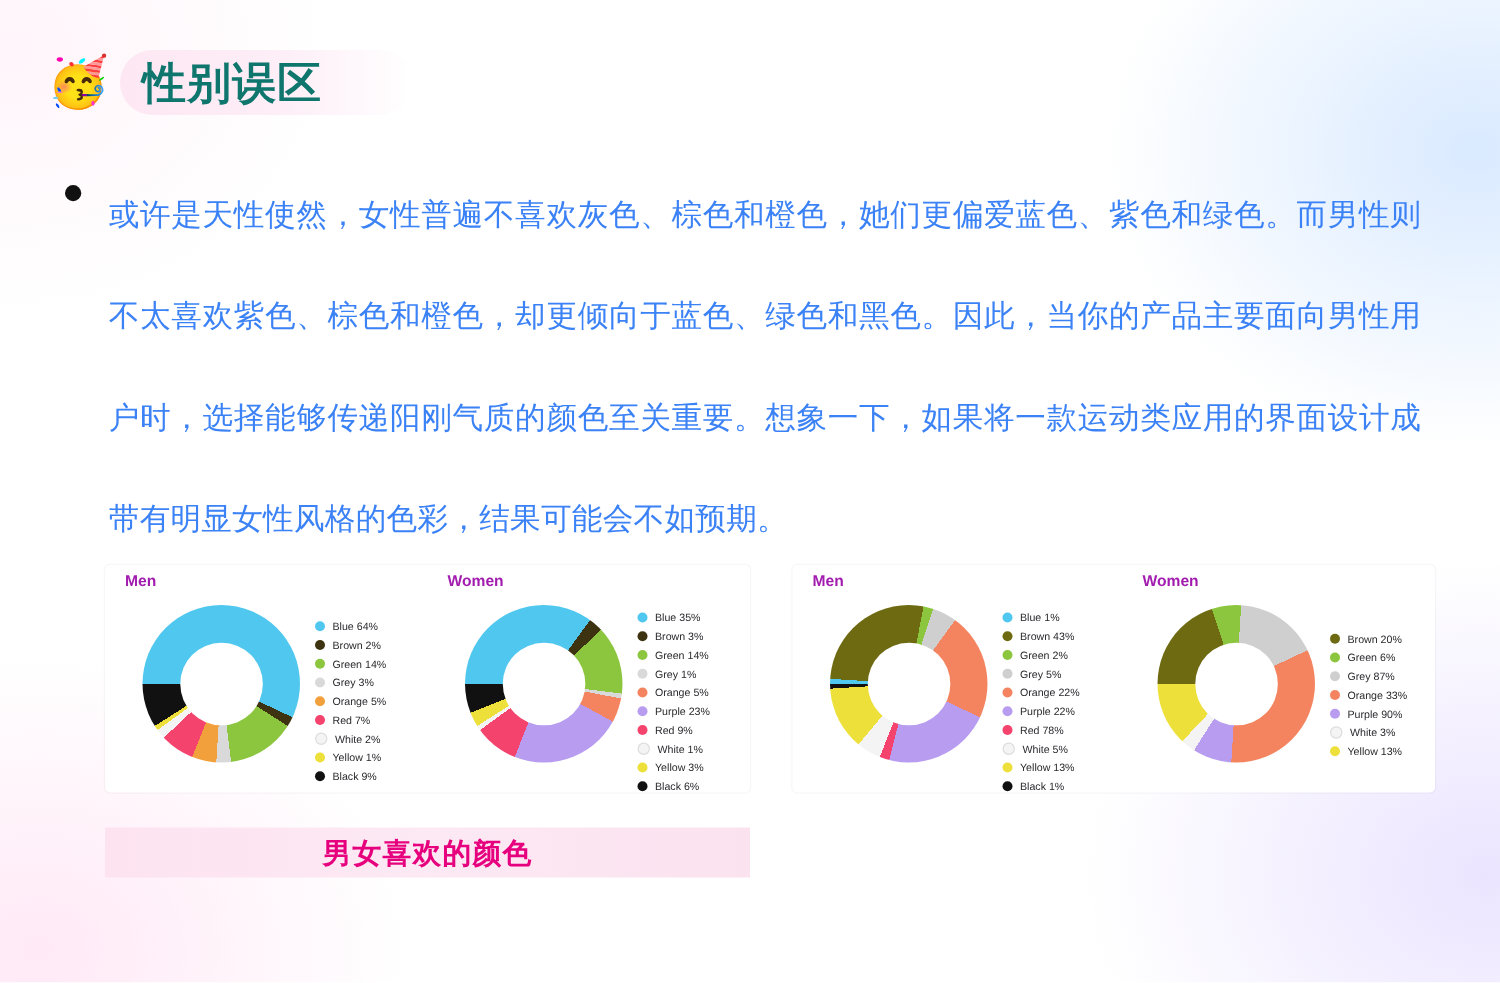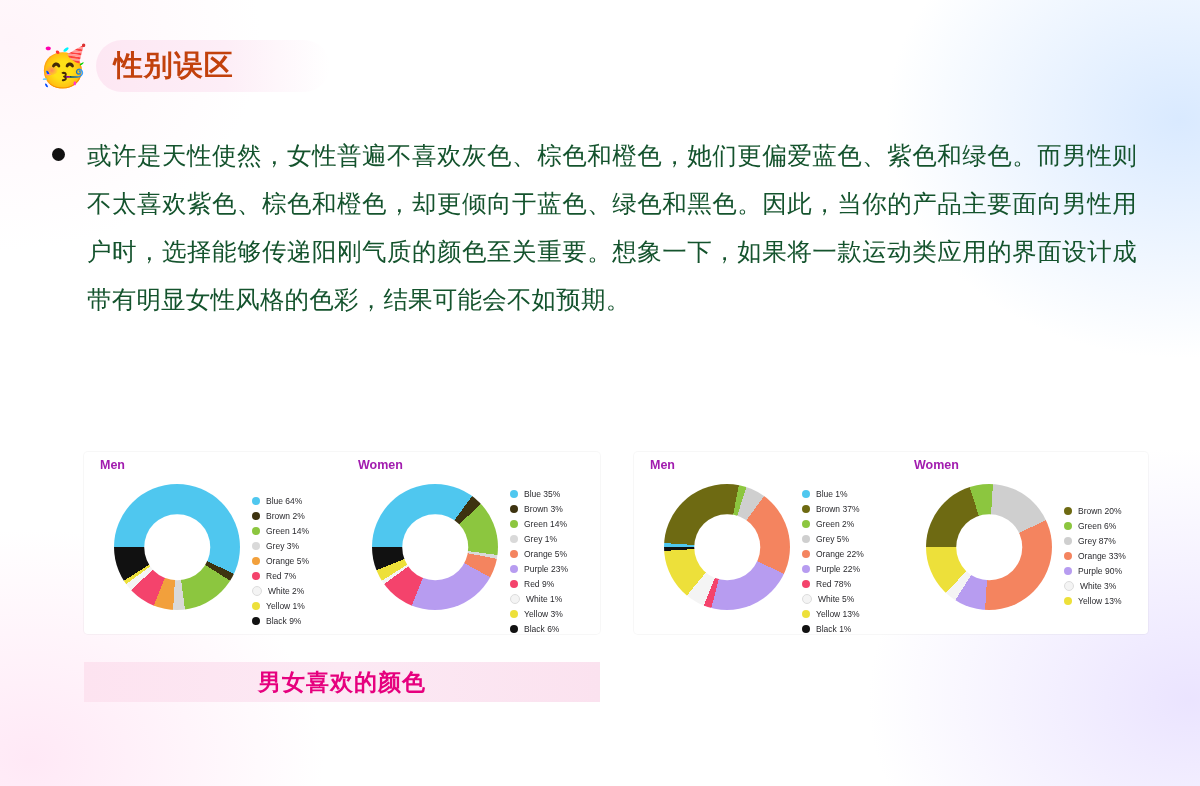--- a/index.html
+++ b/index.html
@@ -57,23 +57,23 @@
     z-index: 2;
     font-size: 40px;
     line-height: 1;
     margin-left: 4px;
     filter: saturate(1.15);
   }
   .header-title {
     position: relative;
     z-index: 2;
     margin-left: 26px;
-    font-size: 29px;
+    font-size: 35px;
     font-weight: bold;
-    color: #c2410c;
+    color: #0f766e;
     letter-spacing: 1px;
   }
 
   
   .para-wrap {
     position: absolute;
     left: 52px;
     top: 132px;
     width: 1085px;
     display: flex;
@@ -83,22 +83,22 @@
     width: 13px;
     height: 13px;
     border-radius: 50%;
     background: #111;
     margin-top: 16px;
     flex: 0 0 auto;
   }
   .para-text {
     margin-left: 22px;
     font-size: 24.5px;
-    line-height: 48px;
-    color: #14532d;
+    line-height: 81px;
+    color: #3b82f6;
     text-align: justify;
     letter-spacing: 0.2px;
   }
 
   
   .panel {
     position: absolute;
     background: #ffffff;
     border-radius: 4px;
     box-shadow: 0 0 0 1px rgba(0,0,0,0.03);
@@ -286,21 +286,21 @@
     <div class="chart-block" id="chart-disliked-men" style="left:0; width:258px;">
       <div class="chart-title" style="left:16px;">Men</div>
       <div class="donut" id="donut-disliked-men" style="left: 30px; top: 32px; width: 126px; height: 126px; background: conic-gradient(from -90deg, rgb(79, 199, 239) 0deg, rgb(79, 199, 239) 3.6deg, rgb(110, 106, 18) 3.6deg, rgb(110, 106, 18) 100.8deg, rgb(140, 198, 63) 100.8deg, rgb(140, 198, 63) 108deg, rgb(207, 207, 207) 108deg, rgb(207, 207, 207) 126deg, rgb(244, 132, 95) 126deg, rgb(244, 132, 95) 205.2deg, rgb(183, 156, 240) 205.2deg, rgb(183, 156, 240) 284.4deg, rgb(244, 67, 108) 284.4deg, rgb(244, 67, 108) 291.6deg, rgb(244, 244, 244) 291.6deg, rgb(244, 244, 244) 309.6deg, rgb(237, 224, 58) 309.6deg, rgb(237, 224, 58) 356.4deg, rgb(17, 17, 17) 356.4deg, rgb(17, 17, 17) 360deg);"></div>
       <div class="legend" id="legend-disliked-men" style="left:168px; top:35px;text-align:center;">
           <div class="legend-row">
             <span class="legend-swatch" style="background: rgb(79, 199, 239); border: none;"></span>
             <span class="legend-label">Blue 1%</span>
           </div>
           <div class="legend-row">
             <span class="legend-swatch" style="background: rgb(110, 106, 18); border: none;"></span>
-            <span class="legend-label">Brown 37%</span>
+            <span class="legend-label">Brown 43%</span>
           </div>
           <div class="legend-row">
             <span class="legend-swatch" style="background: rgb(140, 198, 63); border: none;"></span>
             <span class="legend-label">Green 2%</span>
           </div>
           <div class="legend-row">
             <span class="legend-swatch" style="background: rgb(207, 207, 207); border: none;"></span>
             <span class="legend-label">Grey 5%</span>
           </div>
           <div class="legend-row">

